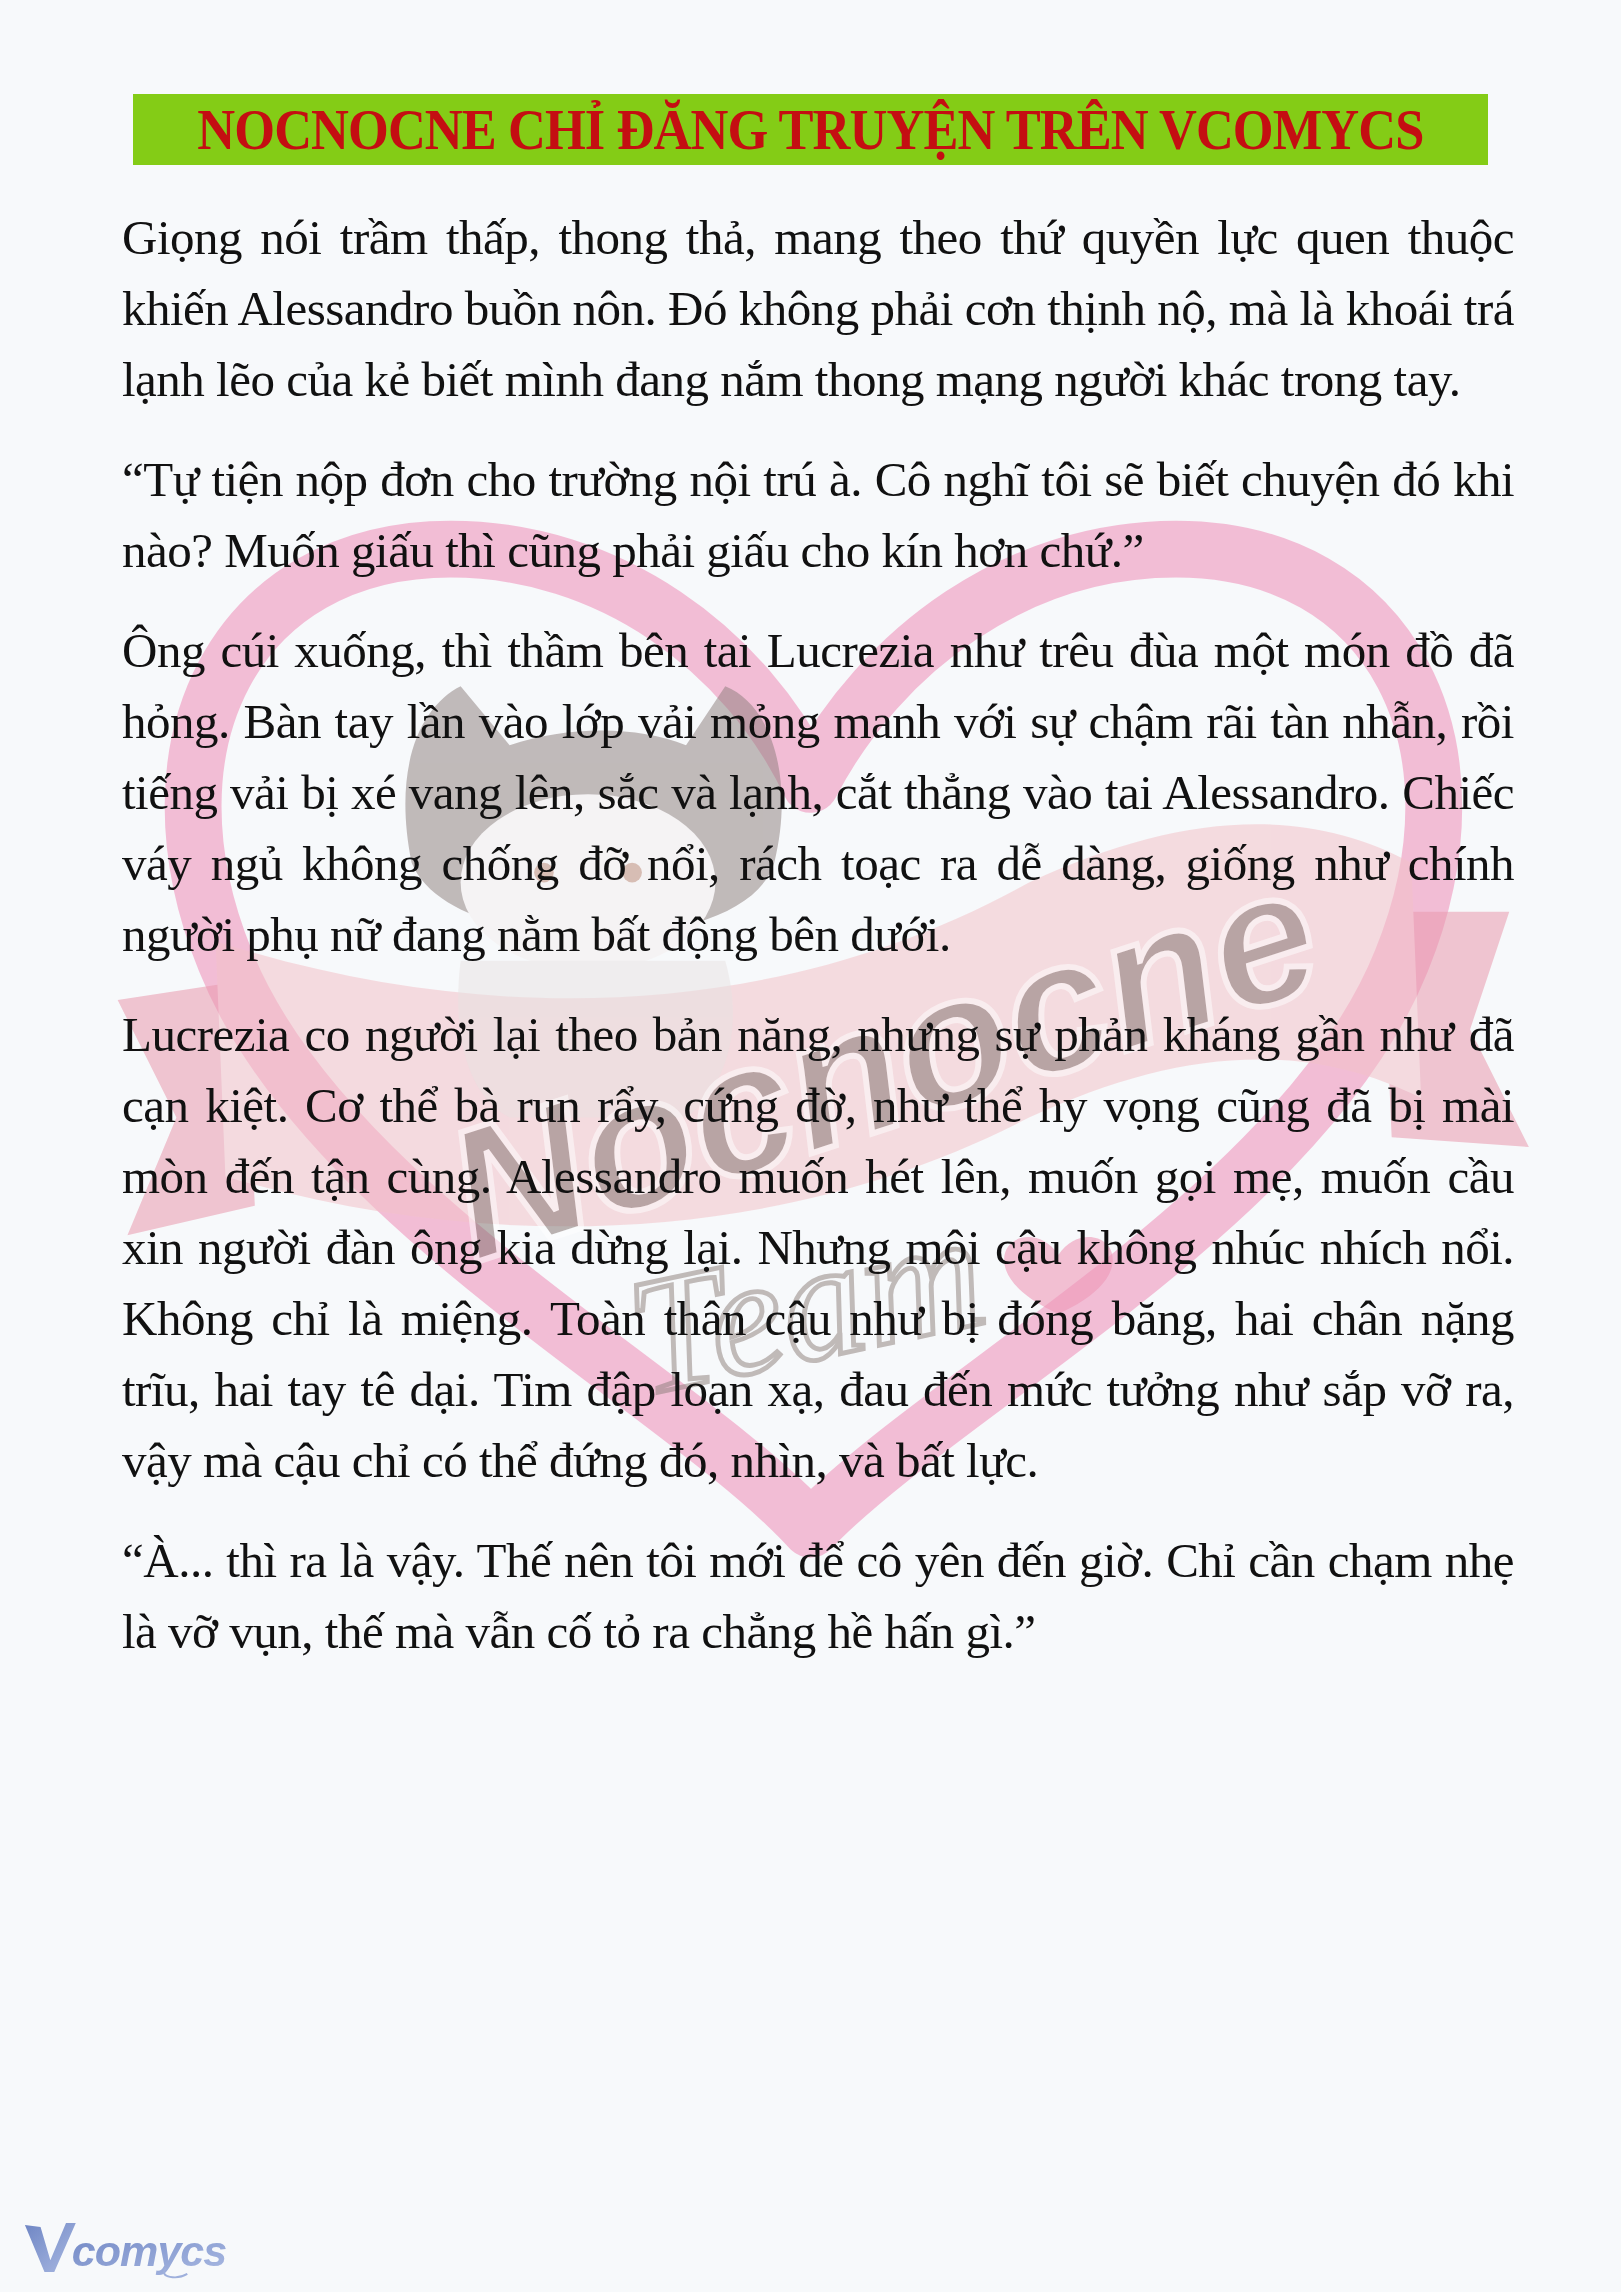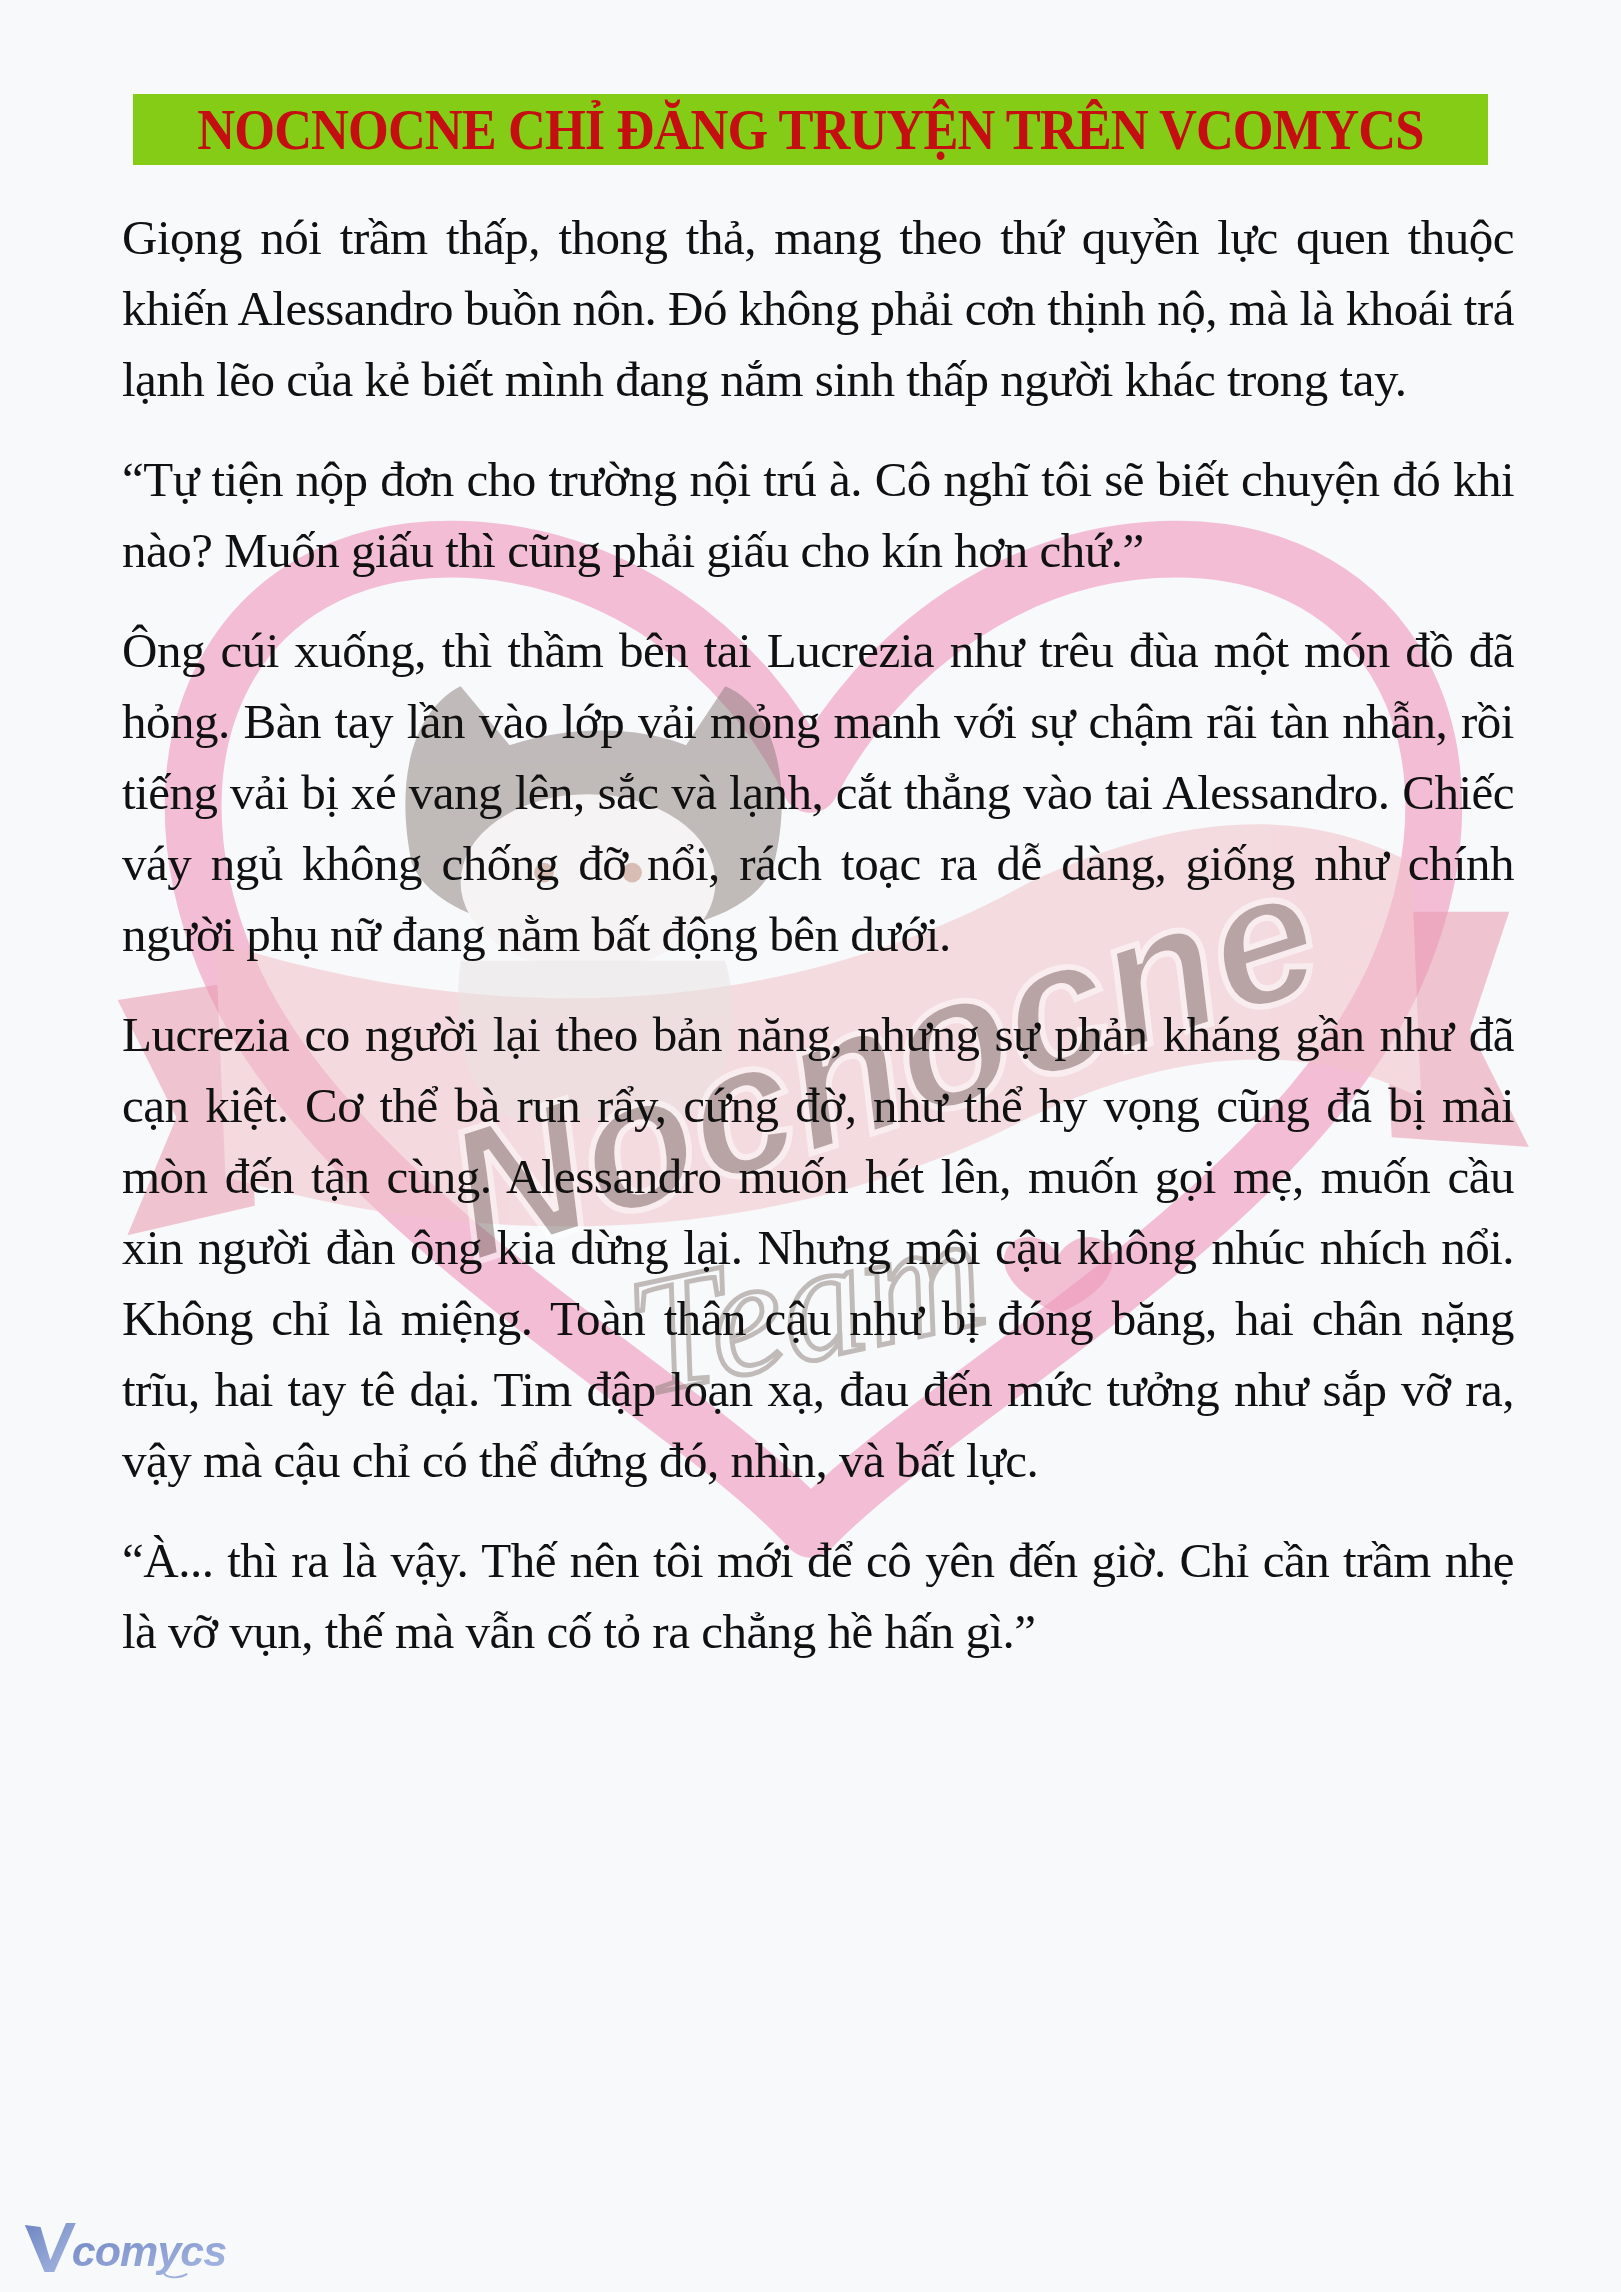--- a/index.html
+++ b/index.html
@@ -117,25 +117,25 @@
   </g>
 </svg>
 
 <div class="page">
 
   <div class="header-banner">
     <div class="header-title">NOCNOCNE CHỈ ĐĂNG TRUYỆN TRÊN VCOMYCS</div>
   </div>
 
   <div class="content">
-    <p class="paragraph">Giọng nói trầm thấp, thong thả, mang theo thứ quyền lực quen thuộc khiến Alessandro buồn nôn. Đó không phải cơn thịnh nộ, mà là khoái trá lạnh lẽo của kẻ biết mình đang nắm sinh thấp người khác trong tay.</p>
+    <p class="paragraph">Giọng nói trầm thấp, thong thả, mang theo thứ quyền lực quen thuộc khiến Alessandro buồn nôn. Đó không phải cơn thịnh nộ, mà là khoái trá lạnh lẽo của kẻ biết mình đang nắm thong mạng người khác trong tay.</p>
     <p class="paragraph">“Tự tiện nộp đơn cho trường nội trú à. Cô nghĩ tôi sẽ biết chuyện đó khi nào? Muốn giấu thì cũng phải giấu cho kín hơn chứ.”</p>
     <p class="paragraph">Ông cúi xuống, thì thầm bên tai Lucrezia như trêu đùa một món đồ đã hỏng. Bàn tay lần vào lớp vải mỏng manh với sự chậm rãi tàn nhẫn, rồi tiếng vải bị xé vang lên, sắc và lạnh, cắt thẳng vào tai Alessandro. Chiếc váy ngủ không chống đỡ nổi, rách toạc ra dễ dàng, giống như chính người phụ nữ đang nằm bất động bên dưới.</p>
     <p class="paragraph">Lucrezia co người lại theo bản năng, nhưng sự phản kháng gần như đã cạn kiệt. Cơ thể bà run rẩy, cứng đờ, như thể hy vọng cũng đã bị mài mòn đến tận cùng. Alessandro muốn hét lên, muốn gọi mẹ, muốn cầu xin người đàn ông kia dừng lại. Nhưng môi cậu không nhúc nhích nổi. Không chỉ là miệng. Toàn thân cậu như bị đóng băng, hai chân nặng trĩu, hai tay tê dại. Tim đập loạn xạ, đau đến mức tưởng như sắp vỡ ra, vậy mà cậu chỉ có thể đứng đó, nhìn, và bất lực.</p>
-    <p class="paragraph">“À... thì ra là vậy. Thế nên tôi mới để cô yên đến giờ. Chỉ cần trầm nhẹ là vỡ vụn, thế mà vẫn cố tỏ ra chẳng hề hấn gì.”</p>
+    <p class="paragraph">“À... thì ra là vậy. Thế nên tôi mới để cô yên đến giờ. Chỉ cần chạm nhẹ là vỡ vụn, thế mà vẫn cố tỏ ra chẳng hề hấn gì.”</p>
   </div>
 
   <div class="footer-logo">
     <svg width="225" height="63" viewBox="0 0 230 64" xmlns="http://www.w3.org/2000/svg">
       <defs>
         <linearGradient id="vg" x1="0" y1="0" x2="1" y2="1">
           <stop offset="0" stop-color="#6f86c4"></stop>
           <stop offset="1" stop-color="#a9b9e2"></stop>
         </linearGradient>
       </defs>

